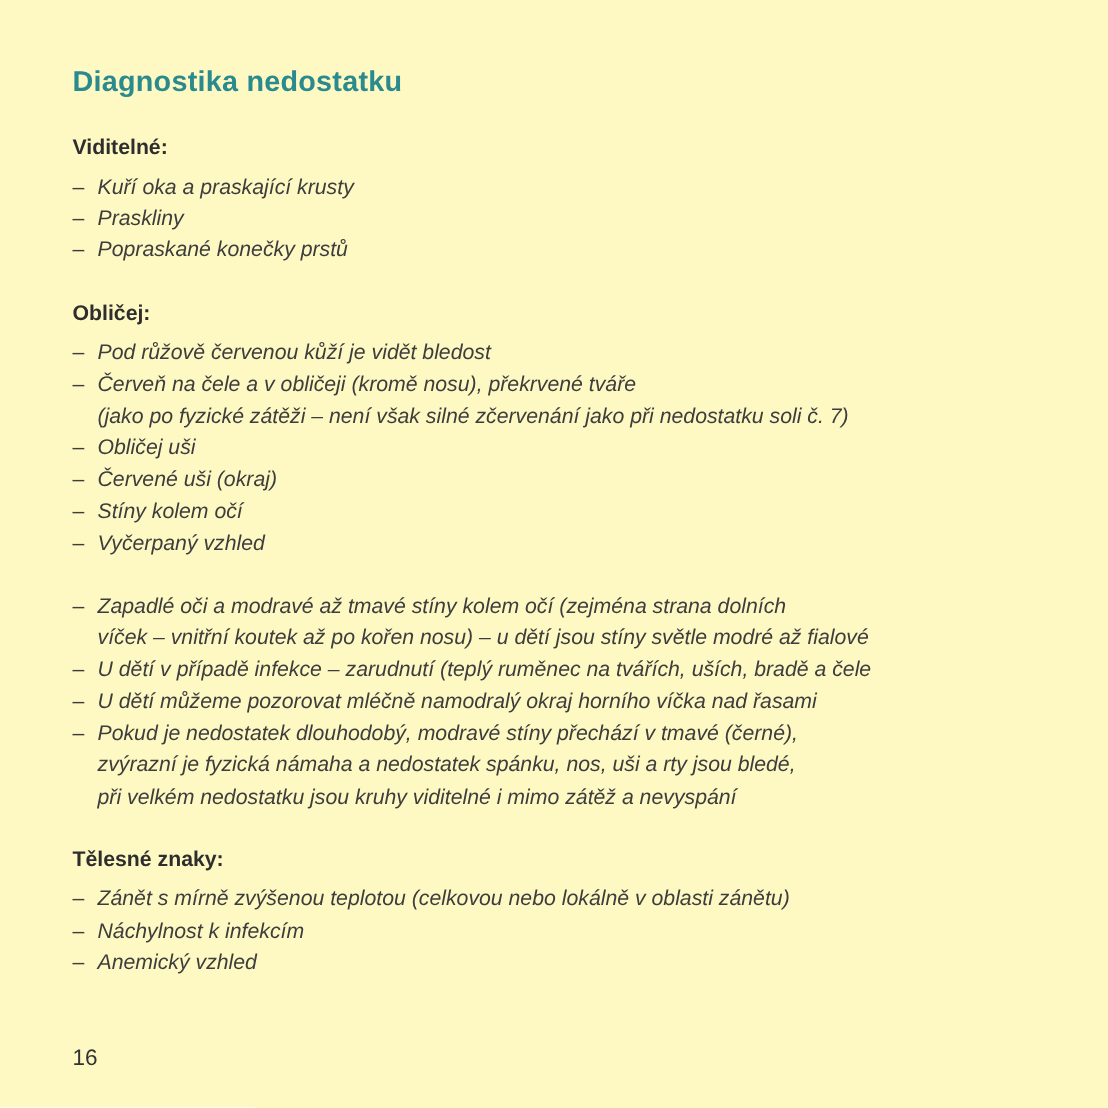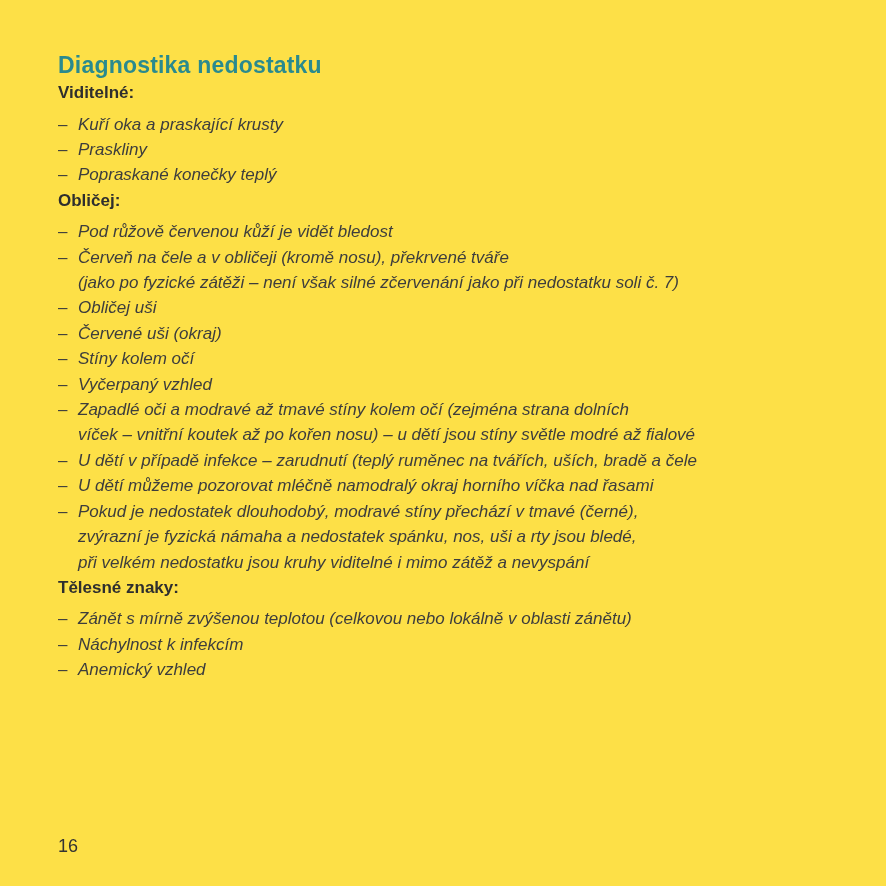--- a/index.html
+++ b/index.html
@@ -4,40 +4,41 @@
 <style>
   html, body {
     margin: 0;
     padding: 0;
     background: #ffffff;
   }
   .page {
     position: relative;
     width: 886px;
     height: 886px;
-    background: #fde047;
+    background: #fef9c3;
     overflow: hidden;
     font-family: "Liberation Sans", sans-serif;
     box-sizing: border-box;
   }
   .content {
     position: absolute;
     left: 58px;
     top: 50px;
     right: 40px;
   }
   .doc-title {
     margin: 0;
     font-size: 23px;
     line-height: 30px;
     font-weight: 700;
     color: #2a8a8e;
     letter-spacing: 0.2px;
   }
   .section {
+    margin-top: 25px;
   }
   .section-heading {
     margin: 0 0 6px 0;
     font-size: 17px;
     line-height: 25.5px;
     font-weight: 700;
     color: #2e2e2e;
   }
   .items {
     margin: 0;
@@ -88,21 +89,21 @@
             </div>
             <div class="item">
               <span class="dash">–</span>
               <div class="item-lines">
                 <div class="line">Praskliny</div>
               </div>
             </div>
             <div class="item">
               <span class="dash">–</span>
               <div class="item-lines">
-                <div class="line">Popraskané konečky teplý</div>
+                <div class="line">Popraskané konečky prstů</div>
               </div>
             </div>
           </div>
         </section>
         <section class="section">
           <h2 class="section-heading">Obličej:</h2>
           <div class="items">
             <div class="item">
               <span class="dash">–</span>
               <div class="item-lines">

